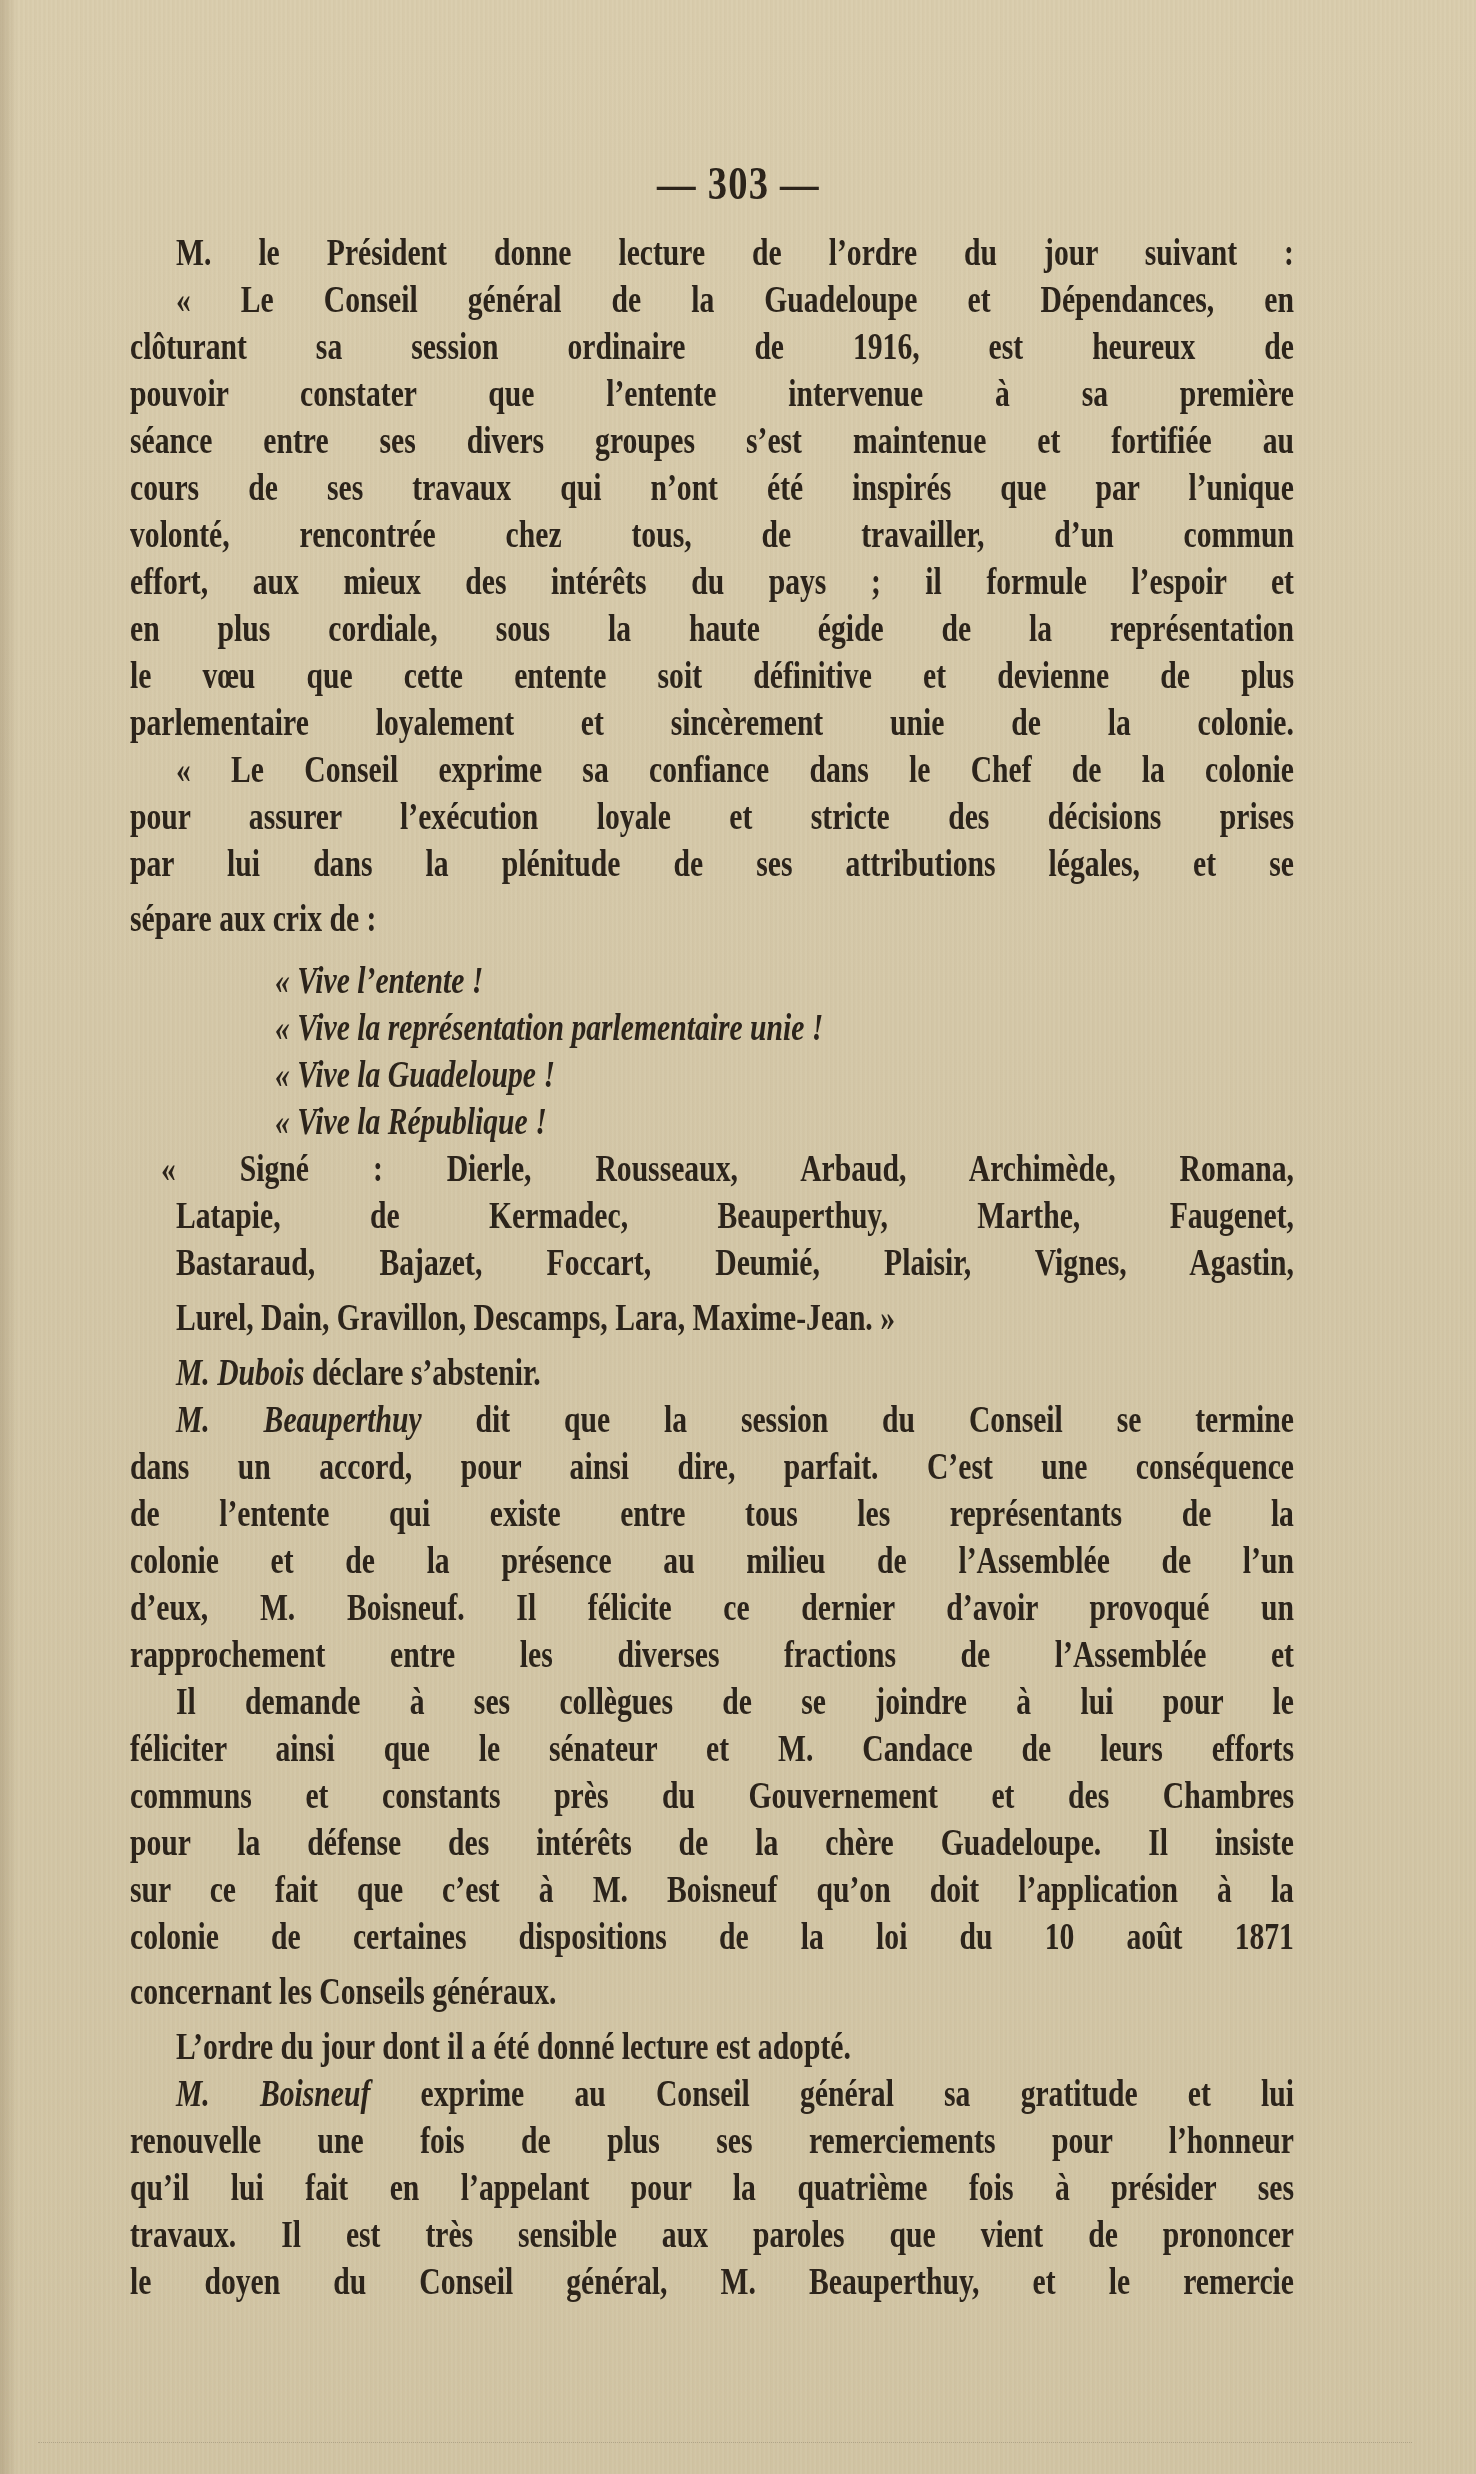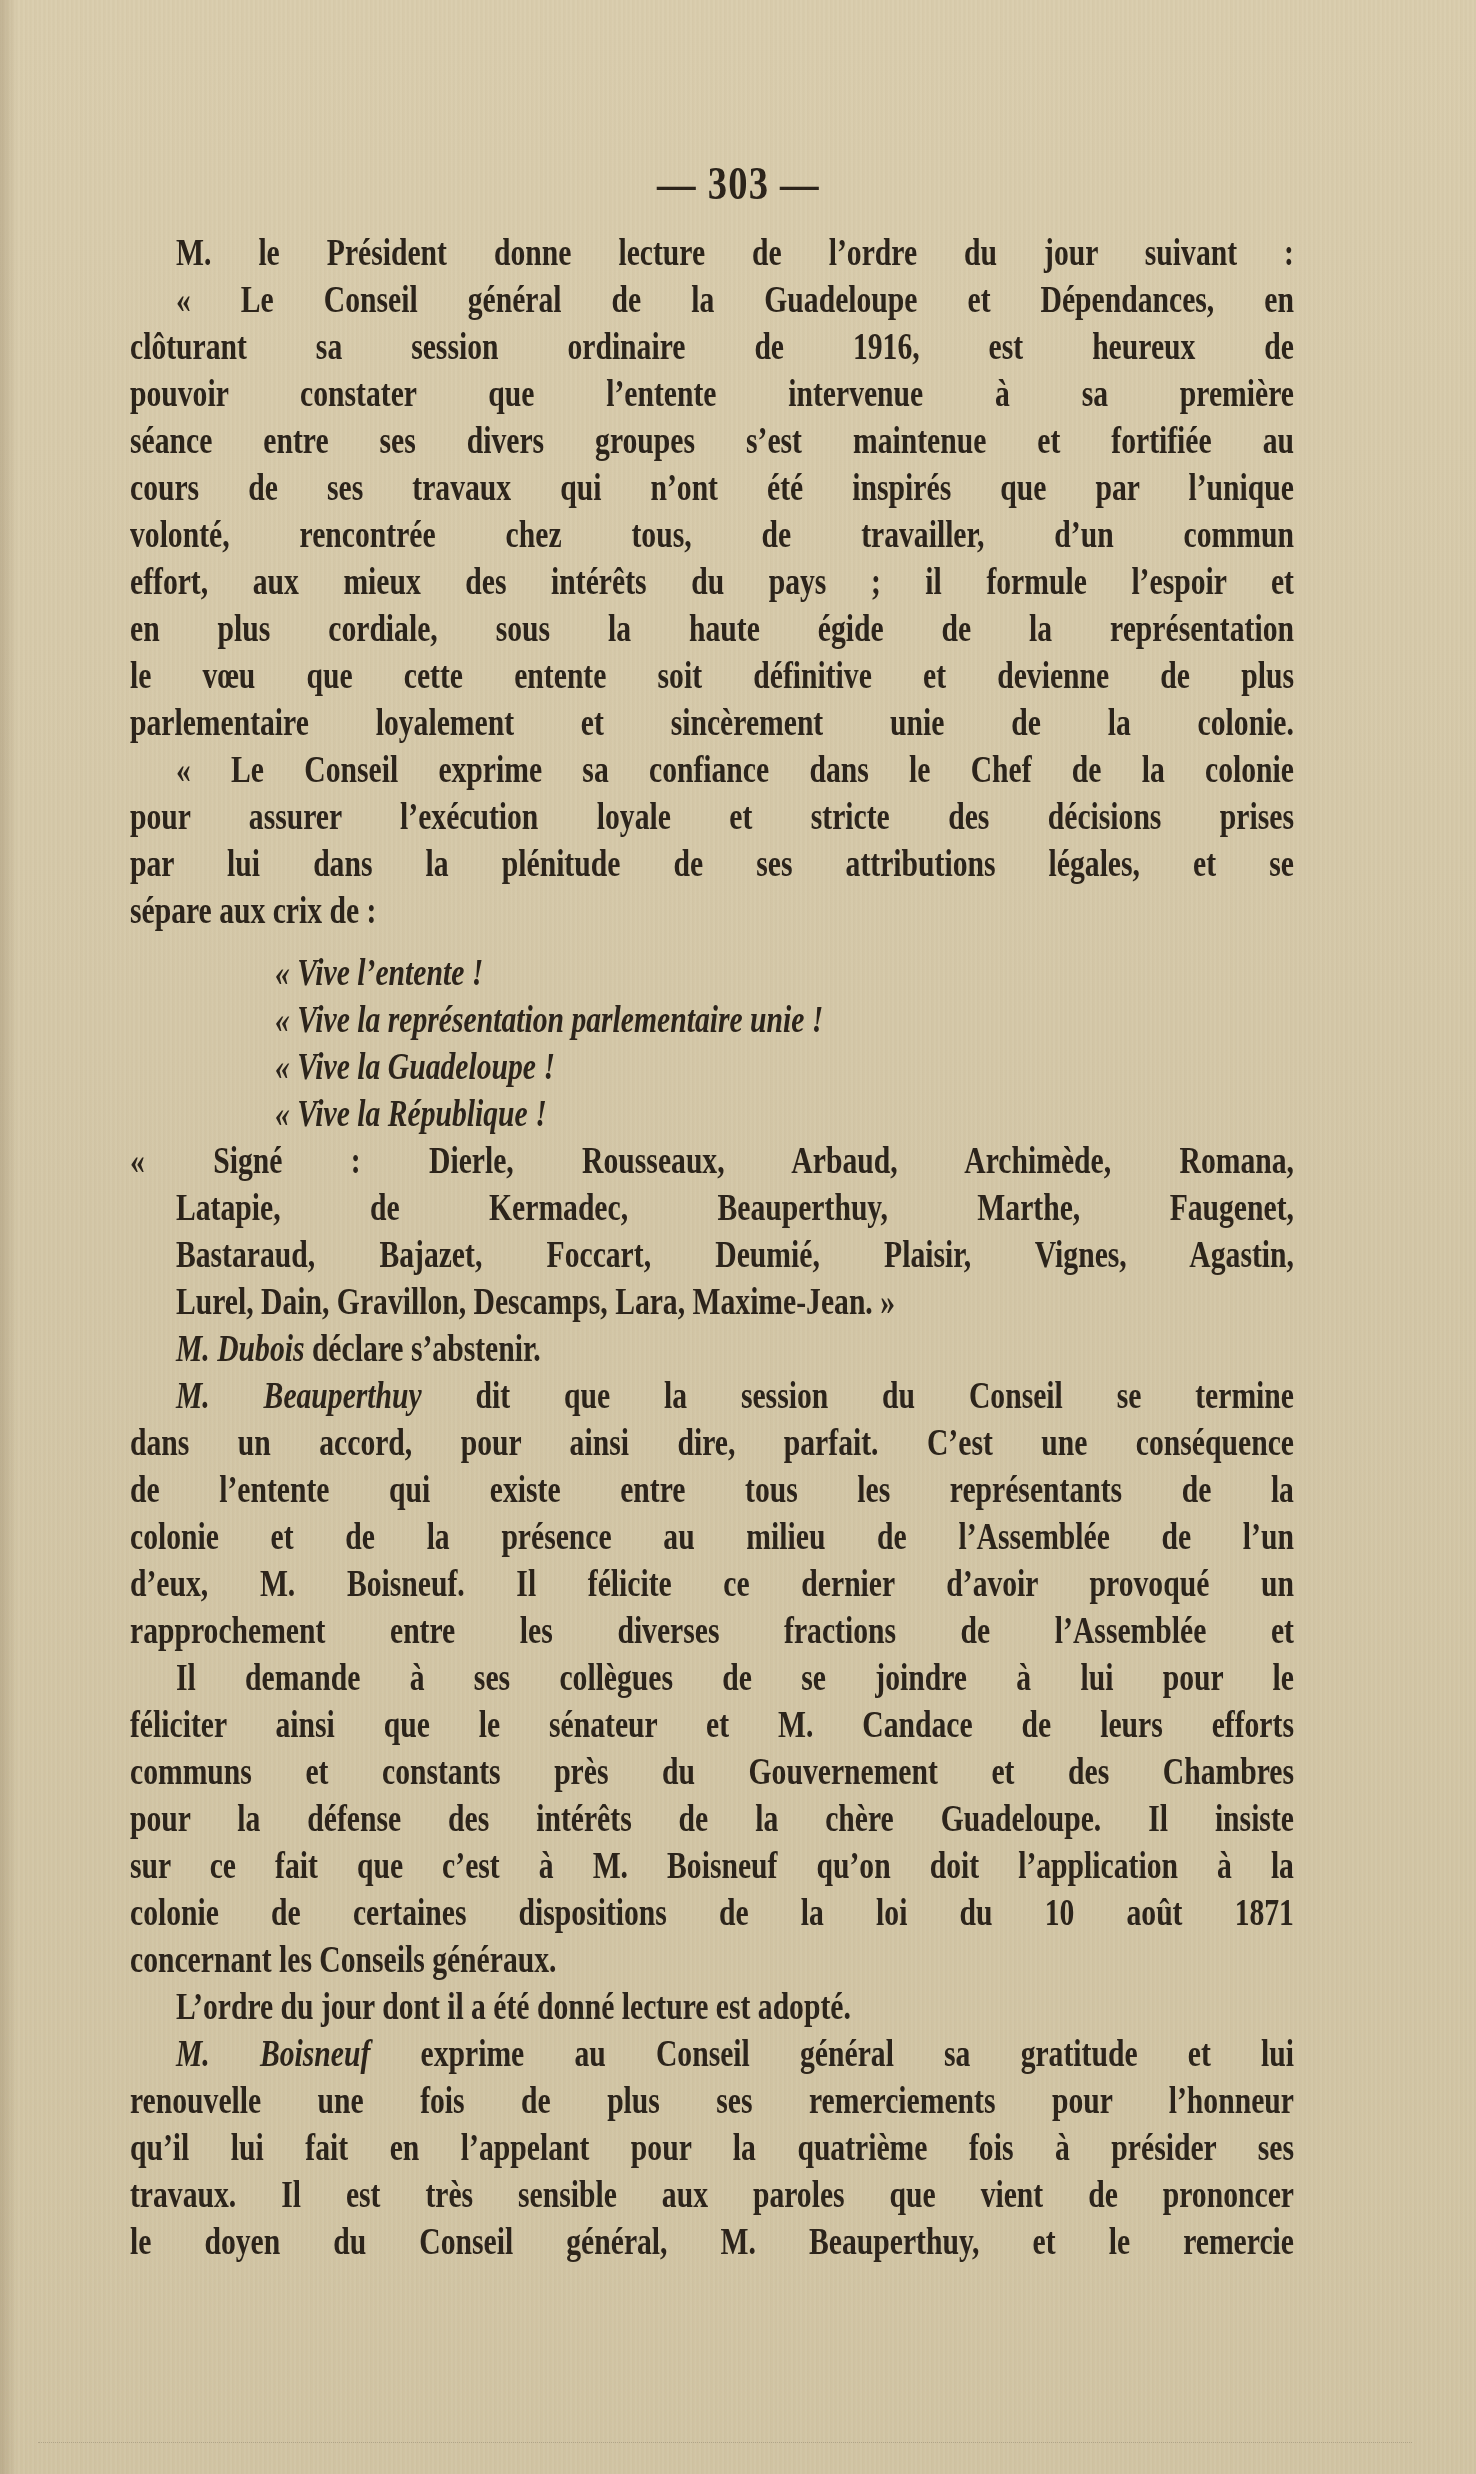--- a/index.html
+++ b/index.html
@@ -39,29 +39,29 @@
       font-weight: bold;
     }
     .line {
       display: block;
       white-space: nowrap;
       height: 47px;
       text-align: justify;
       text-align-last: justify;
       transform-origin: left center;
     }
-    .line.last { text-align-last: left; }
+    .line.last { text-align-last: left; margin-top: 8px; }
     .line.indent { padding-left: 46px; }
     .line.cheer {
       padding-left: 145px;
       font-style: italic;
       text-align-last: left;
     }
     .line.signed-cont { padding-left: 46px; }
-    .line.hang { padding-left: 0; }
+    .line.hang { padding-left: 0; margin-left: 31px; }
     .it { font-style: italic; }
     .squeeze { display: inline-block; transform: scaleX(0.78); transform-origin: left center; width: 128.2%; }
     .squeeze.last-s { text-align-last: left; }
     .footer-noise {
       position: absolute;
       top: 2442px;
       left: 38px;
       width: 1374px;
       height: 3.1px;
       border-top: 1.5px dotted rgba(80,70,55,0.25);

